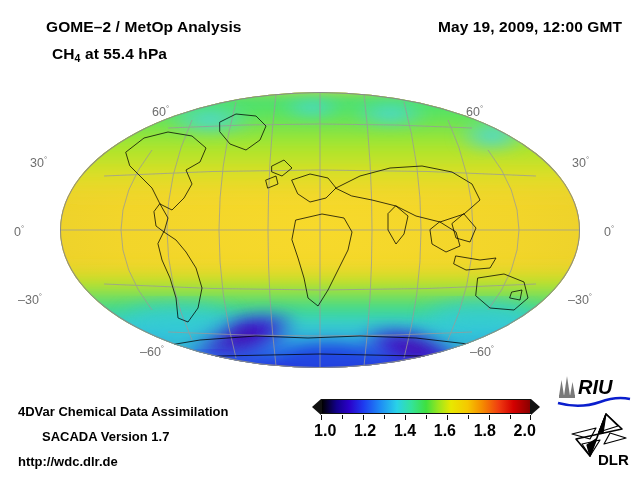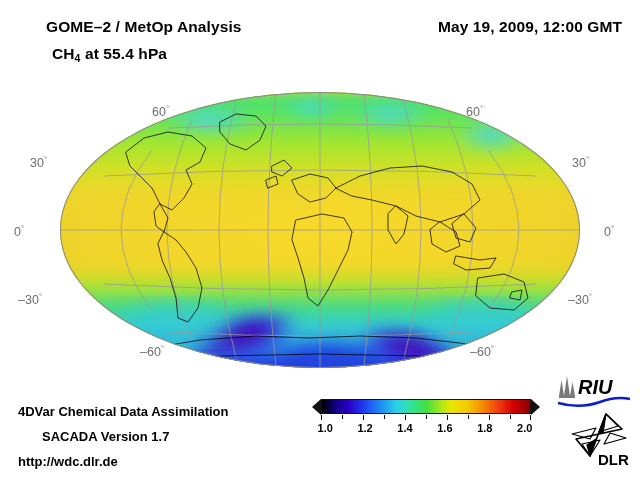--- a/index.html
+++ b/index.html
@@ -44,21 +44,21 @@
     background:linear-gradient(to right,
       #000000 0%, #12008a 7%, #2a00c8 13%, #1e3cf0 20%,
       #1e8cf5 28%, #29d2e8 36%, #34e39a 43%, #3ee040 50%,
       #9ae61e 56%, #e8e800 62%, #f5c800 70%, #f58c00 77%,
       #f03c10 85%, #d40000 92%, #8a0000 100%);}
   #cb-ticks{position:relative;height:7px;margin-left:9px;margin-right:9px;}
   #cb-ticks i{position:absolute;top:0;width:1.4px;height:5px;background:#111;}
   #cb-ticks i.mn{height:3.5px;}
   #cb-labels{position:relative;height:18px;margin-left:9px;margin-right:9px;}
   #cb-labels span{position:absolute;top:0;transform:translateX(-50%);
-    font-size:11px;font-weight:bold;}
+    font-size:16px;font-weight:bold;}
 
   
   #riu{position:absolute;left:556px;top:374px;width:76px;height:34px;}
   #dlr{position:absolute;left:566px;top:412px;width:68px;height:56px;}
 </style>
 </head>
 <body>
 
 <div class="hdr" id="title-main">GOME–2 / MetOp Analysis</div>
 

